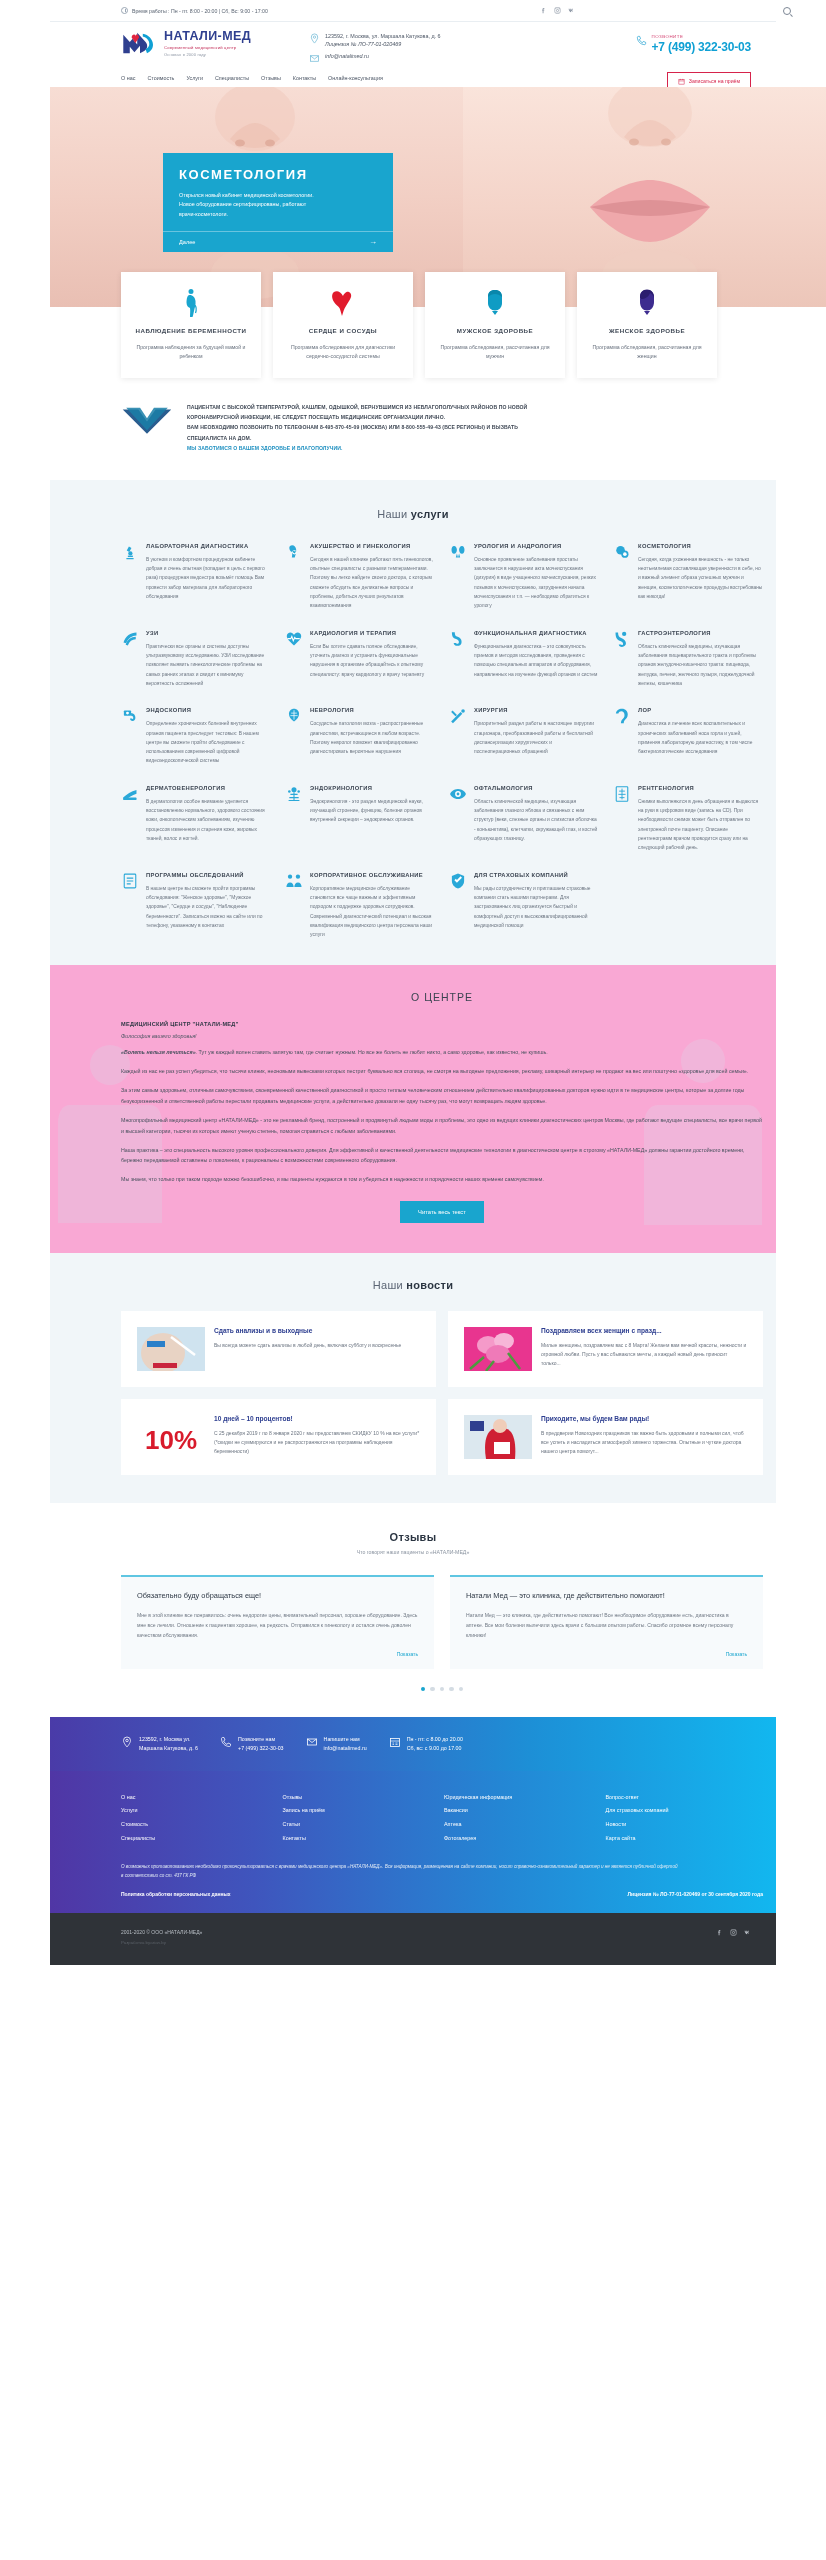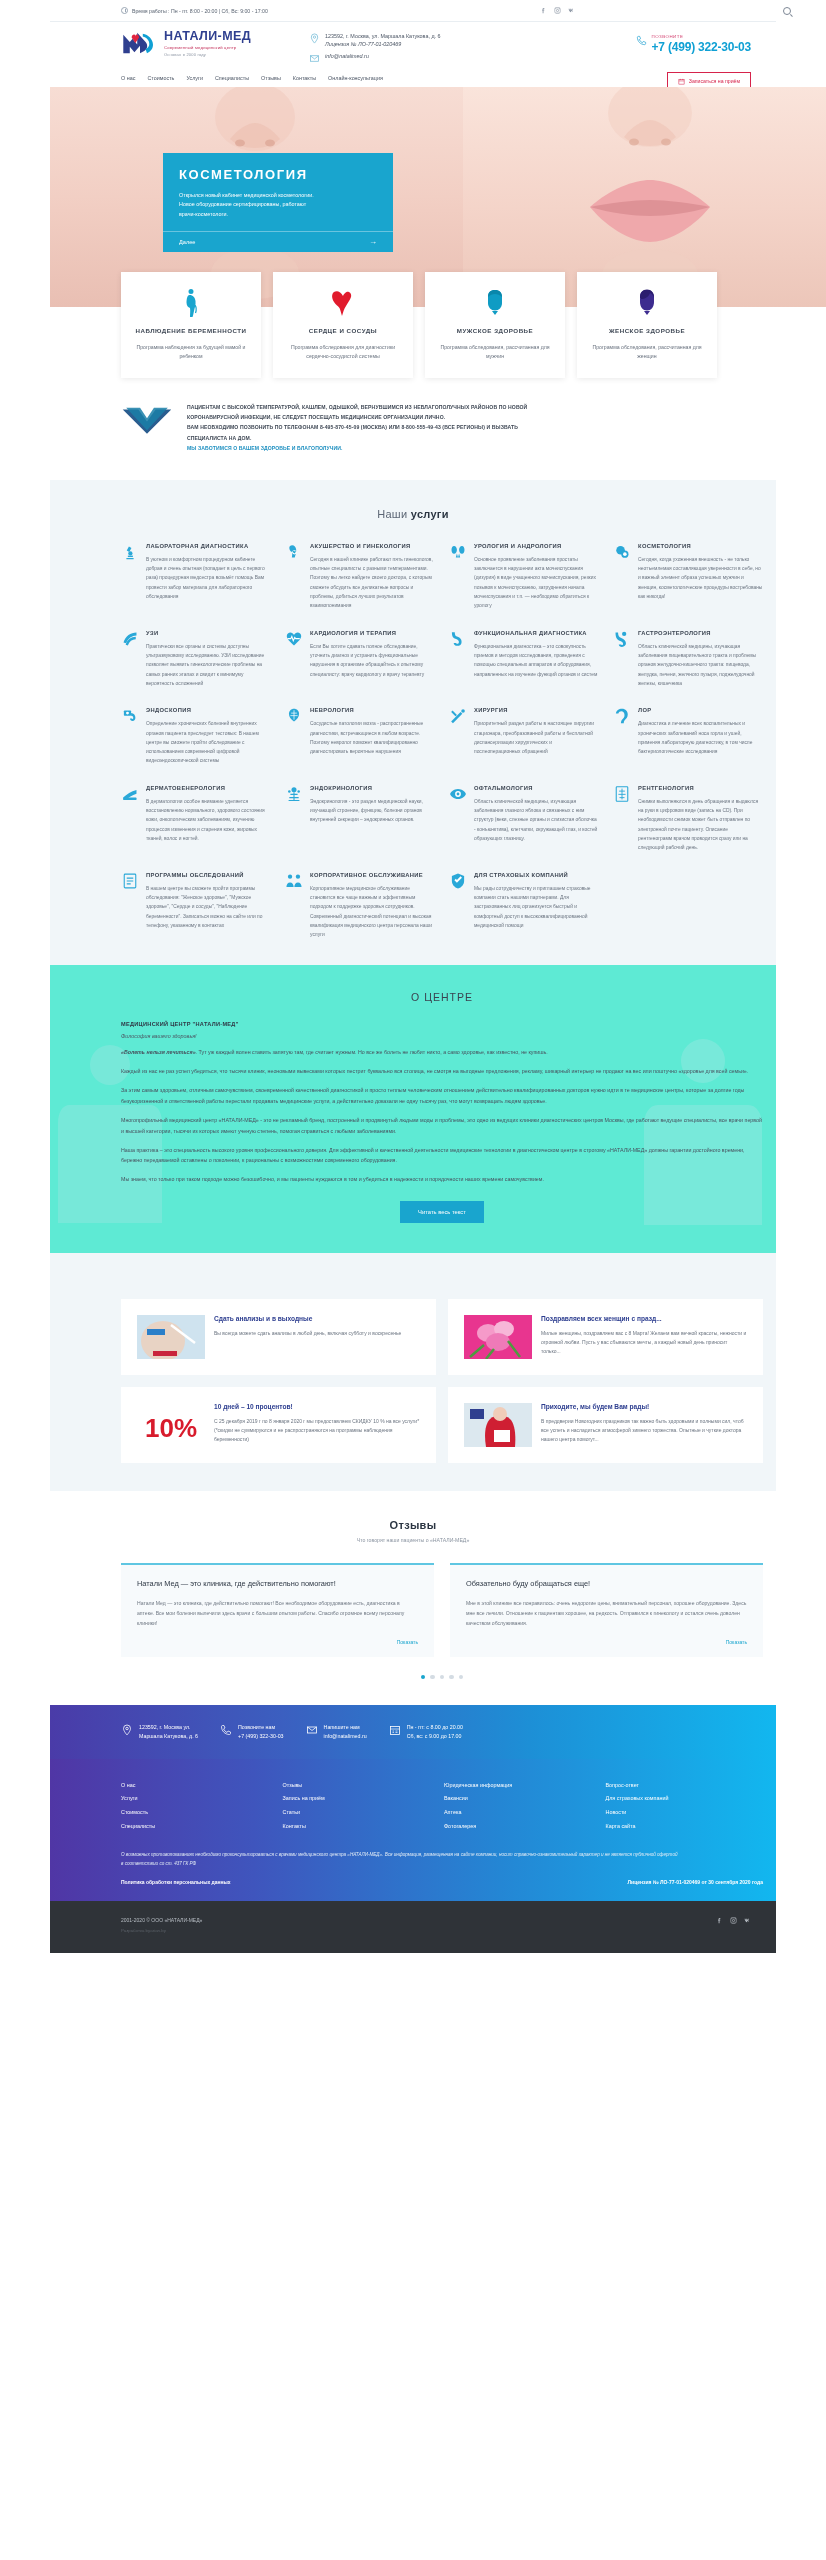--- a/index.html
+++ b/index.html
@@ -96,21 +96,21 @@
   .svc-grid {
     width: 700px; margin: 22px auto 0; display: grid;
     grid-template-columns: repeat(4, 1fr); gap: 18px 14px; padding-left: 58px;
   }
   .svc { display: flex; gap: 7px; align-items: flex-start; }
   .svc-ic { width: 18px; height: 18px; flex: none; margin-top: 1px; }
   .svc-ttl { font-size: 5.8px; font-weight: bold; color: #3d4related; color: #3d4653; letter-spacing: 0.35px; line-height: 1.55; }
   .svc-desc { font-size: 4.9px; color: #6b7480; line-height: 1.9; margin-top: 4px; }
 
   
-  .about { padding: 26px 0 30px; position: relative; overflow: hidden; background: #5eead4; }
+  .about { padding: 26px 0 30px; position: relative; overflow: hidden; background: #f9a8d4; }
   .about-inner { width: 700px; margin: 0 auto; padding-left: 58px; position: relative; z-index: 2; }
   .about-h { text-align: center; font-size: 10.5px; color: #3a4350; letter-spacing: 1px; margin-bottom: 18px; }
   .about-sub { font-size: 5.6px; font-weight: bold; color: #2f3845; letter-spacing: 0.3px; }
   .about-it { font-size: 5.4px; font-style: italic; color: #4c5663; margin-top: 6px; }
   .about-p { font-size: 5.3px; line-height: 2.05; color: #47505d; margin-top: 8px; }
   .about-p b { font-weight: bold; font-style: italic; }
   .read-btn {
     display: block; margin: 16px auto 0; background: #19a5ce; color: #fff; border: none;
     font-size: 5.8px; padding: 8px 18px; cursor: pointer; font-family: inherit;
   }
@@ -582,20 +582,23 @@
       <div class="about-p">Каждый из нас не раз успел убедиться, что тысячи клиник, неоновыми вывесками которых пестрит буквально вся столица, не смотря на выгодные предложения, рекламу, шикарный интерьер не продают на вес или поштучно «здоровье для всей семьи».</div>
       <div class="about-p">За этим самым здоровьем, отличным самочувствием, своевременной качественной диагностикой и просто теплым человеческим отношением действительно квалифицированных докторов нужно идти в те медицинские центры, которые за долгие годы безукоризненной и ответственной работы перестали продавать медицинские услуги, а действительно доказали не одну тысячу раз, что могут возвращать людям здоровье.</div>
       <div class="about-p">Многопрофильный медицинский центр «НАТАЛИ-МЕД» - это не рекламный бренд, построенный и продвинутый людьми моды и проблемы, это одно из ведущих клиники диагностических центров Москвы, где работают ведущие специалисты, все врачи первой и высшей категории, тысячи из которых имеют ученую степень, помогая справиться с любыми заболеваниями.</div>
       <div class="about-p">Наша практика – это специальность высокого уровня профессионального доверия. Для эффективной и качественной деятельности медицинские технологии в диагностическом центре в строгому «НАТАЛИ-МЕД» должны гарантии достойного времени, бережно передаваемой оставлены о поколении, к рациональны с возможностями современного оборудования.</div>
       <div class="about-p">Мы знаем, что только при таком подходе можно безошибочно, и мы пациенты нуждаются в том и убедиться в надежности и порядочности наших времени самочувствием.</div>
       <button class="read-btn">Читать весь текст</button>
     </div>
   </div>
 
   <div class="news">
+    <div class="sec-title">
+      <span>Наши </span><b>новости</b>
+    </div>
     <div class="news-grid">
 
       <div class="news-card">
         <svg class="news-thumb" viewBox="0 0 68 44" preserveAspectRatio="none">
           <rect width="68" height="44" fill="#cfe3ef"></rect>
             <ellipse cx="26" cy="26" rx="22" ry="20" fill="#e8d3c4"></ellipse>
           <path d="M10 14h18v6H10z" fill="#2a7fc9"></path>
             <path d="M34 10l24 18" stroke="#fff" stroke-width="2.5"></path>
           <rect x="16" y="36" width="24" height="5" fill="#c9243c"></rect>
         </svg>
@@ -645,27 +648,27 @@
       </div>
 
     </div>
   </div>
 
   <div class="reviews">
     <div class="sec-title"><b>Отзывы</b></div>
     <div class="rev-sub">Что говорят наши пациенты о «НАТАЛИ-МЕД»</div>
     <div class="rev-grid">
       <div class="rev-card">
+        <div class="rev-ttl">Обязательно буду обращаться еще!</div>
+        <div class="rev-txt">Мне в этой клинике все понравилось: очень недорогие цены, внимательный персонал, хорошее оборудование. Здесь мне все лечили. Отношение к пациентам хорошее, на редкость. Отправился к гинекологу и остался очень доволен качеством обслуживания.</div>
+        <div class="rev-more">Показать</div>
+      </div>
+      <div class="rev-card">
         <div class="rev-ttl">Натали Мед — это клиника, где действительно помогают!</div>
         <div class="rev-txt">Натали Мед — это клиника, где действительно помогают! Все необходимое оборудование есть, диагностика в аптеке. Все мои болезни вылечили здесь врачи с большим опытом работы. Спасибо огромное всему персоналу клиники!</div>
-        <div class="rev-more">Показать</div>
-      </div>
-      <div class="rev-card">
-        <div class="rev-ttl">Обязательно буду обращаться еще!</div>
-        <div class="rev-txt">Мне в этой клинике все понравилось: очень недорогие цены, внимательный персонал, хорошее оборудование. Здесь мне все лечили. Отношение к пациентам хорошее, на редкость. Отправился к гинекологу и остался очень доволен качеством обслуживания.</div>
         <div class="rev-more">Показать</div>
       </div>
     </div>
     <div class="dots" id="rev-dots">
         <span class="dot on"></span>
         <span class="dot"></span>
         <span class="dot"></span>
         <span class="dot"></span>
         <span class="dot"></span>
       </div>

